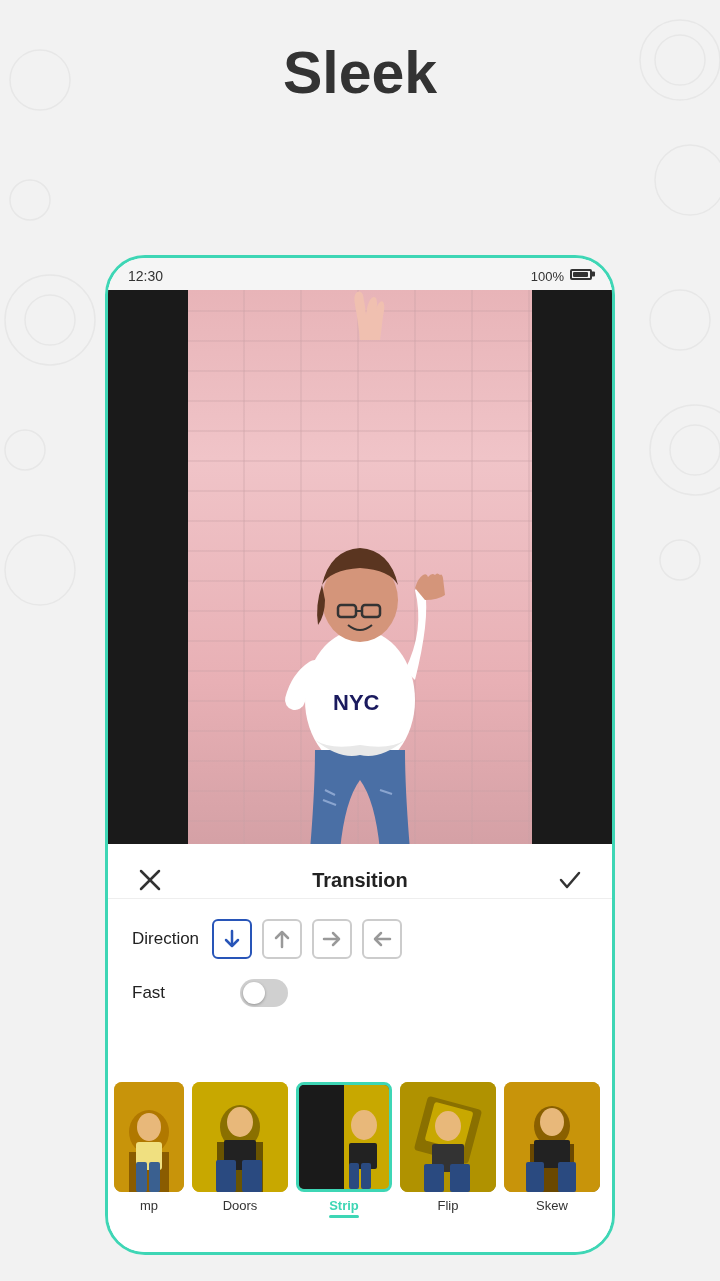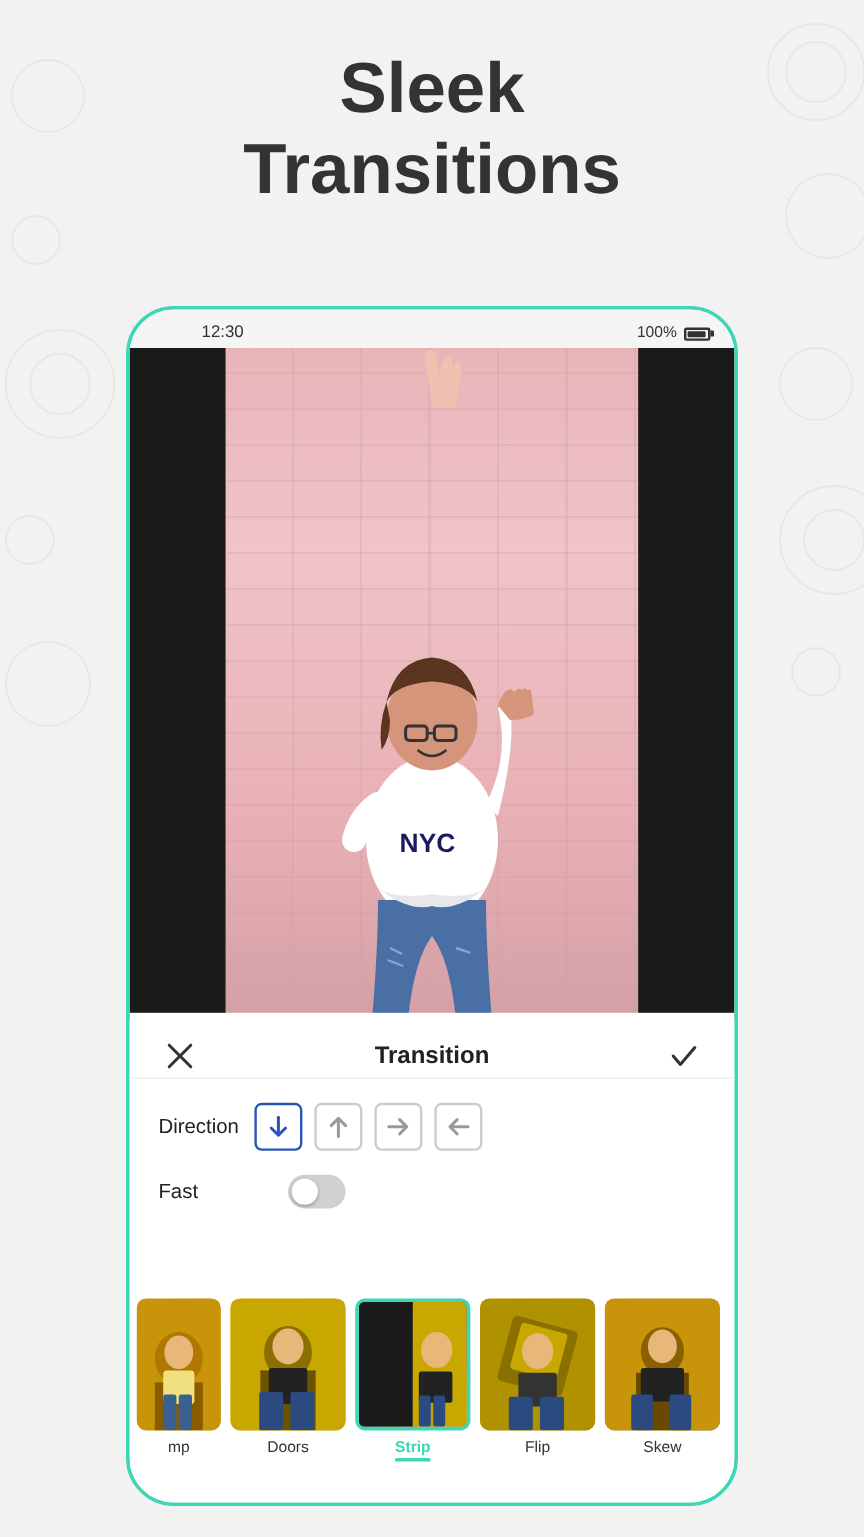--- a/index.html
+++ b/index.html
@@ -58,25 +58,24 @@
       display: flex;
       justify-content: space-between;
       align-items: center;
       padding: 10px 20px 6px;
       background: #f5f5f5;
     }
     .status-time {
       font-size: 14px;
       color: #333;
       font-weight: 500;
-      margin-left: 40px;
     }
     .status-right {
       display: flex;
-      align-items: flex-end;
+      align-items: flex-start;
       gap: 6px;
       font-size: 13px;
       color: #333;
     }
     .battery-icon {
       display: inline-flex;
       align-items: center;
     }
     .battery-body {
       width: 22px;
@@ -353,21 +352,20 @@
       <circle cx="695" cy="450" r="25"></circle>
       <circle cx="40" cy="570" r="35"></circle>
       <circle cx="680" cy="560" r="20"></circle>
     </g>
   </svg>
 </div>
 
 <div class="title-area">
   <div class="main-title">
     <span>Sleek</span><br>
-    <span>Transitions</span>
   </div>
 </div>
 
 <div class="phone-frame">
 
   <div class="status-bar">
     <span class="status-time">12:30</span>
     <div class="status-right">
       <span>100%</span>
       <span class="battery-icon">

